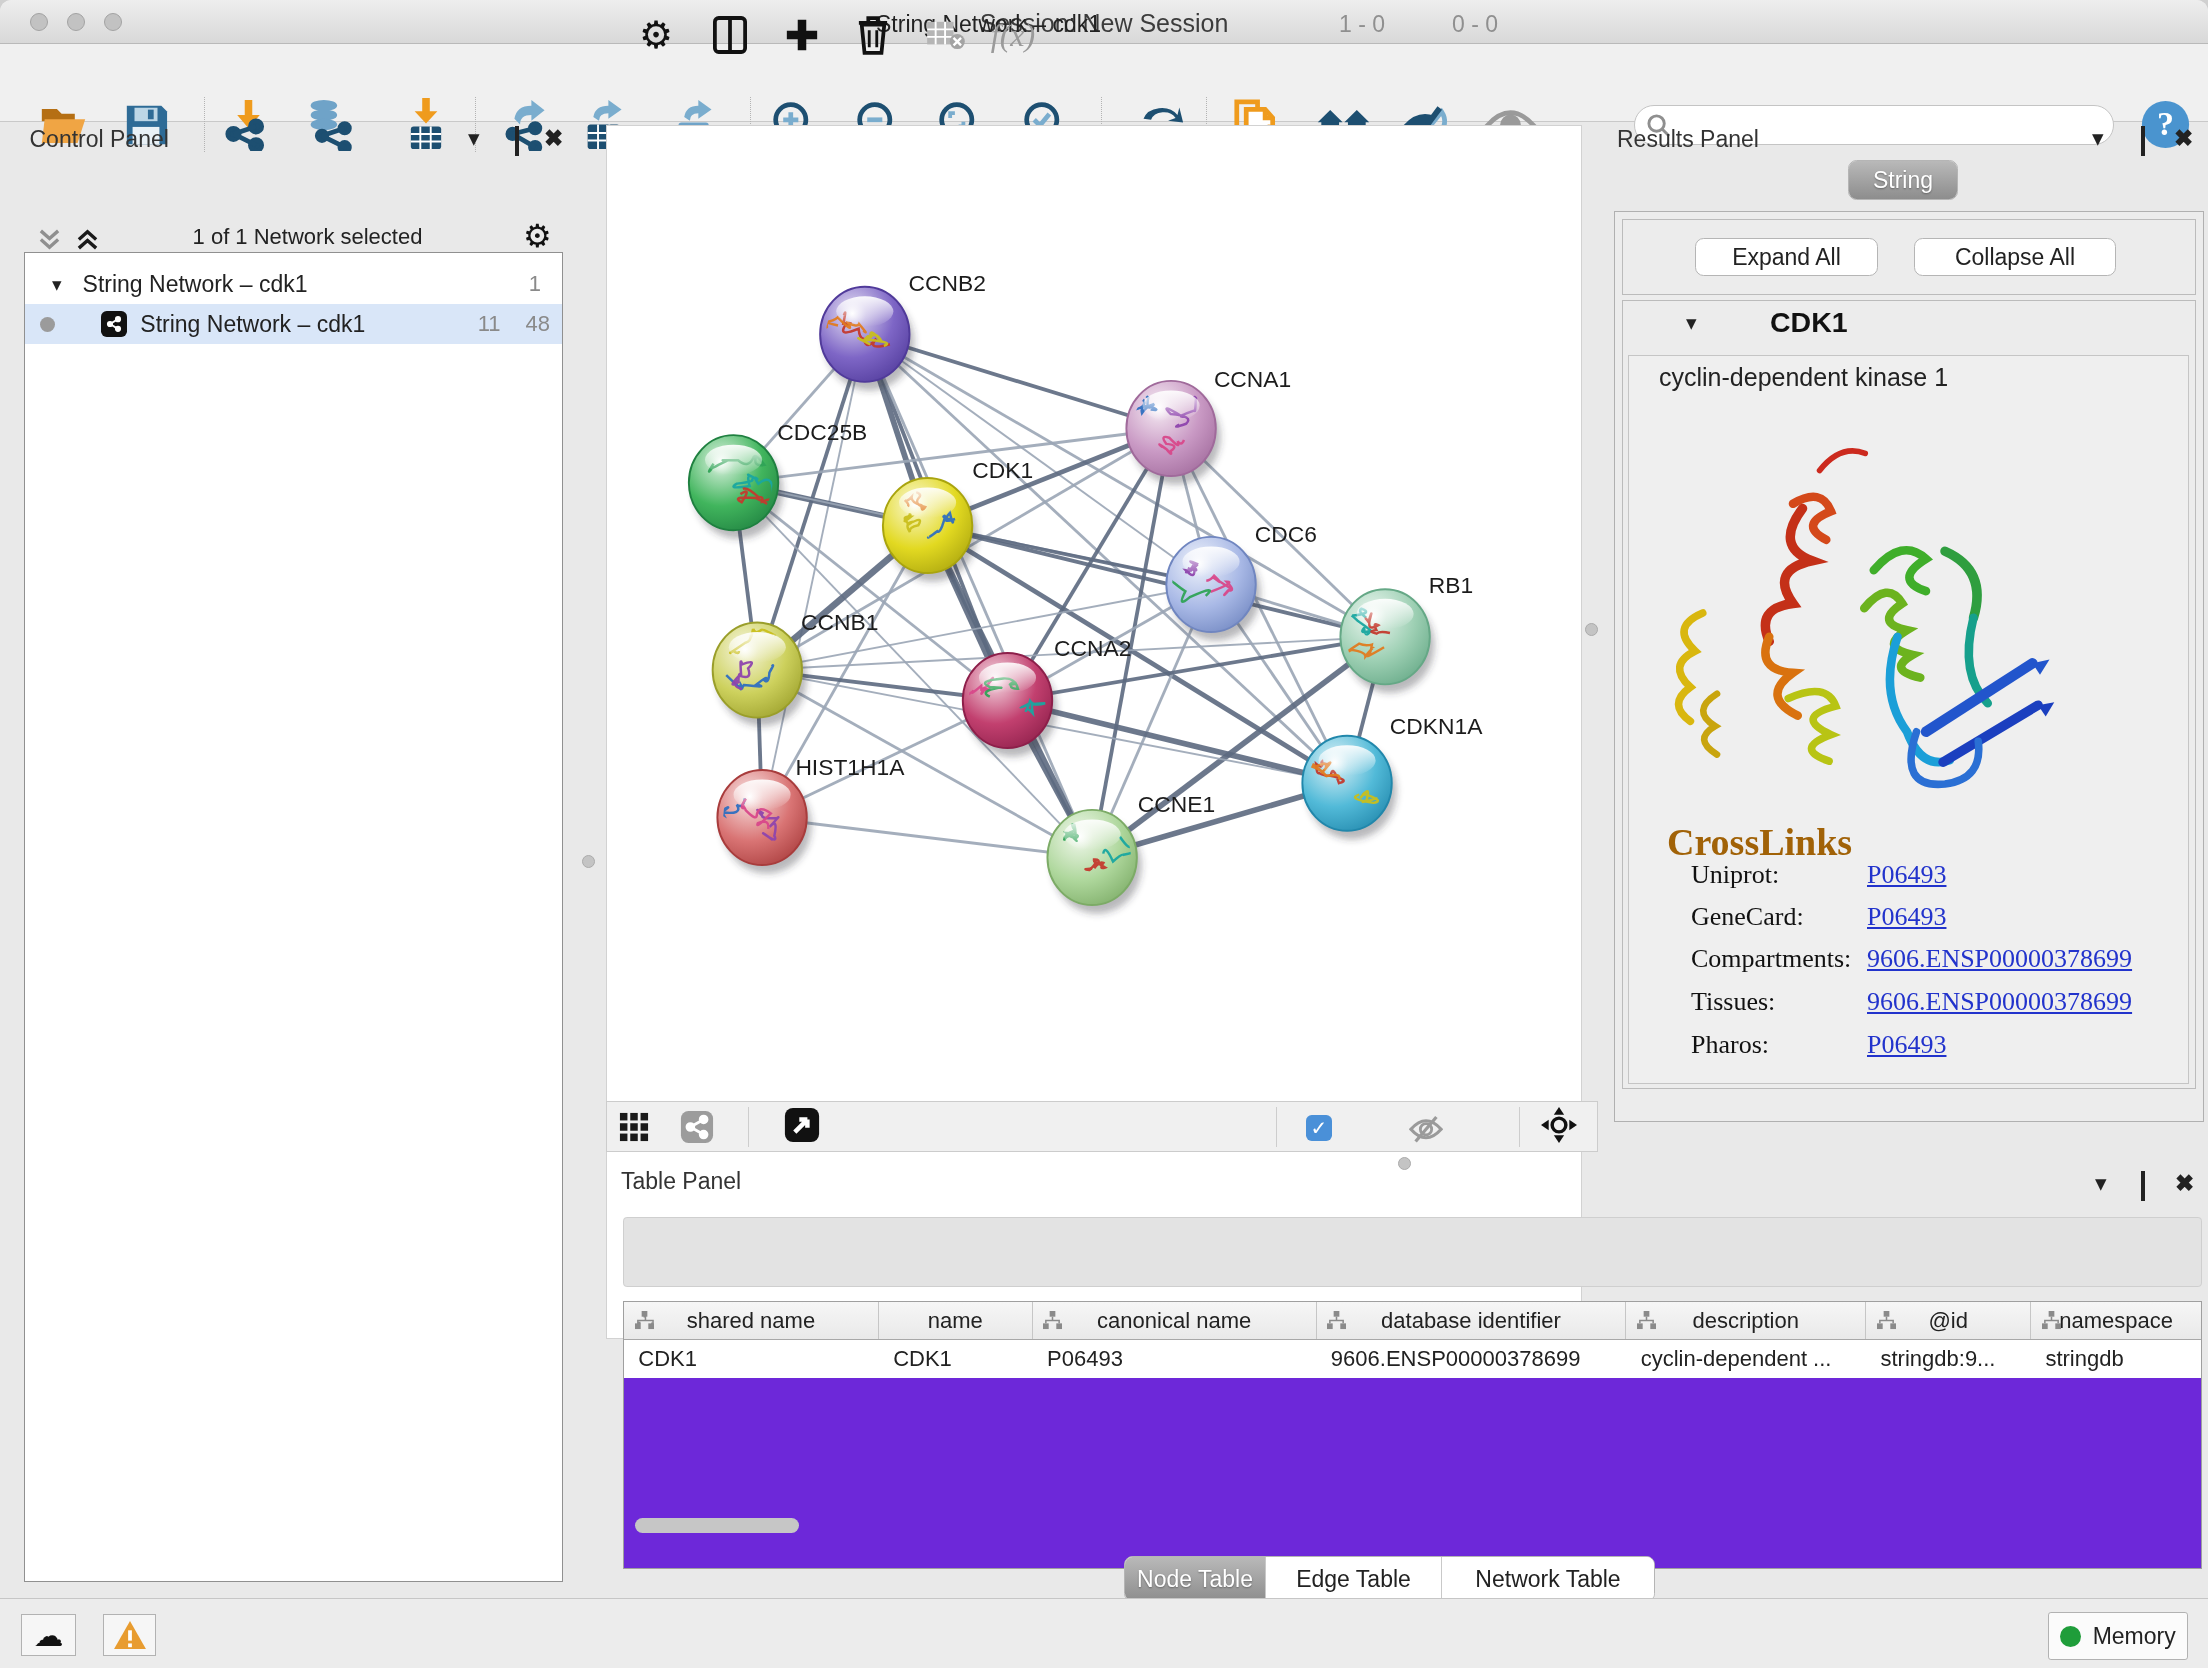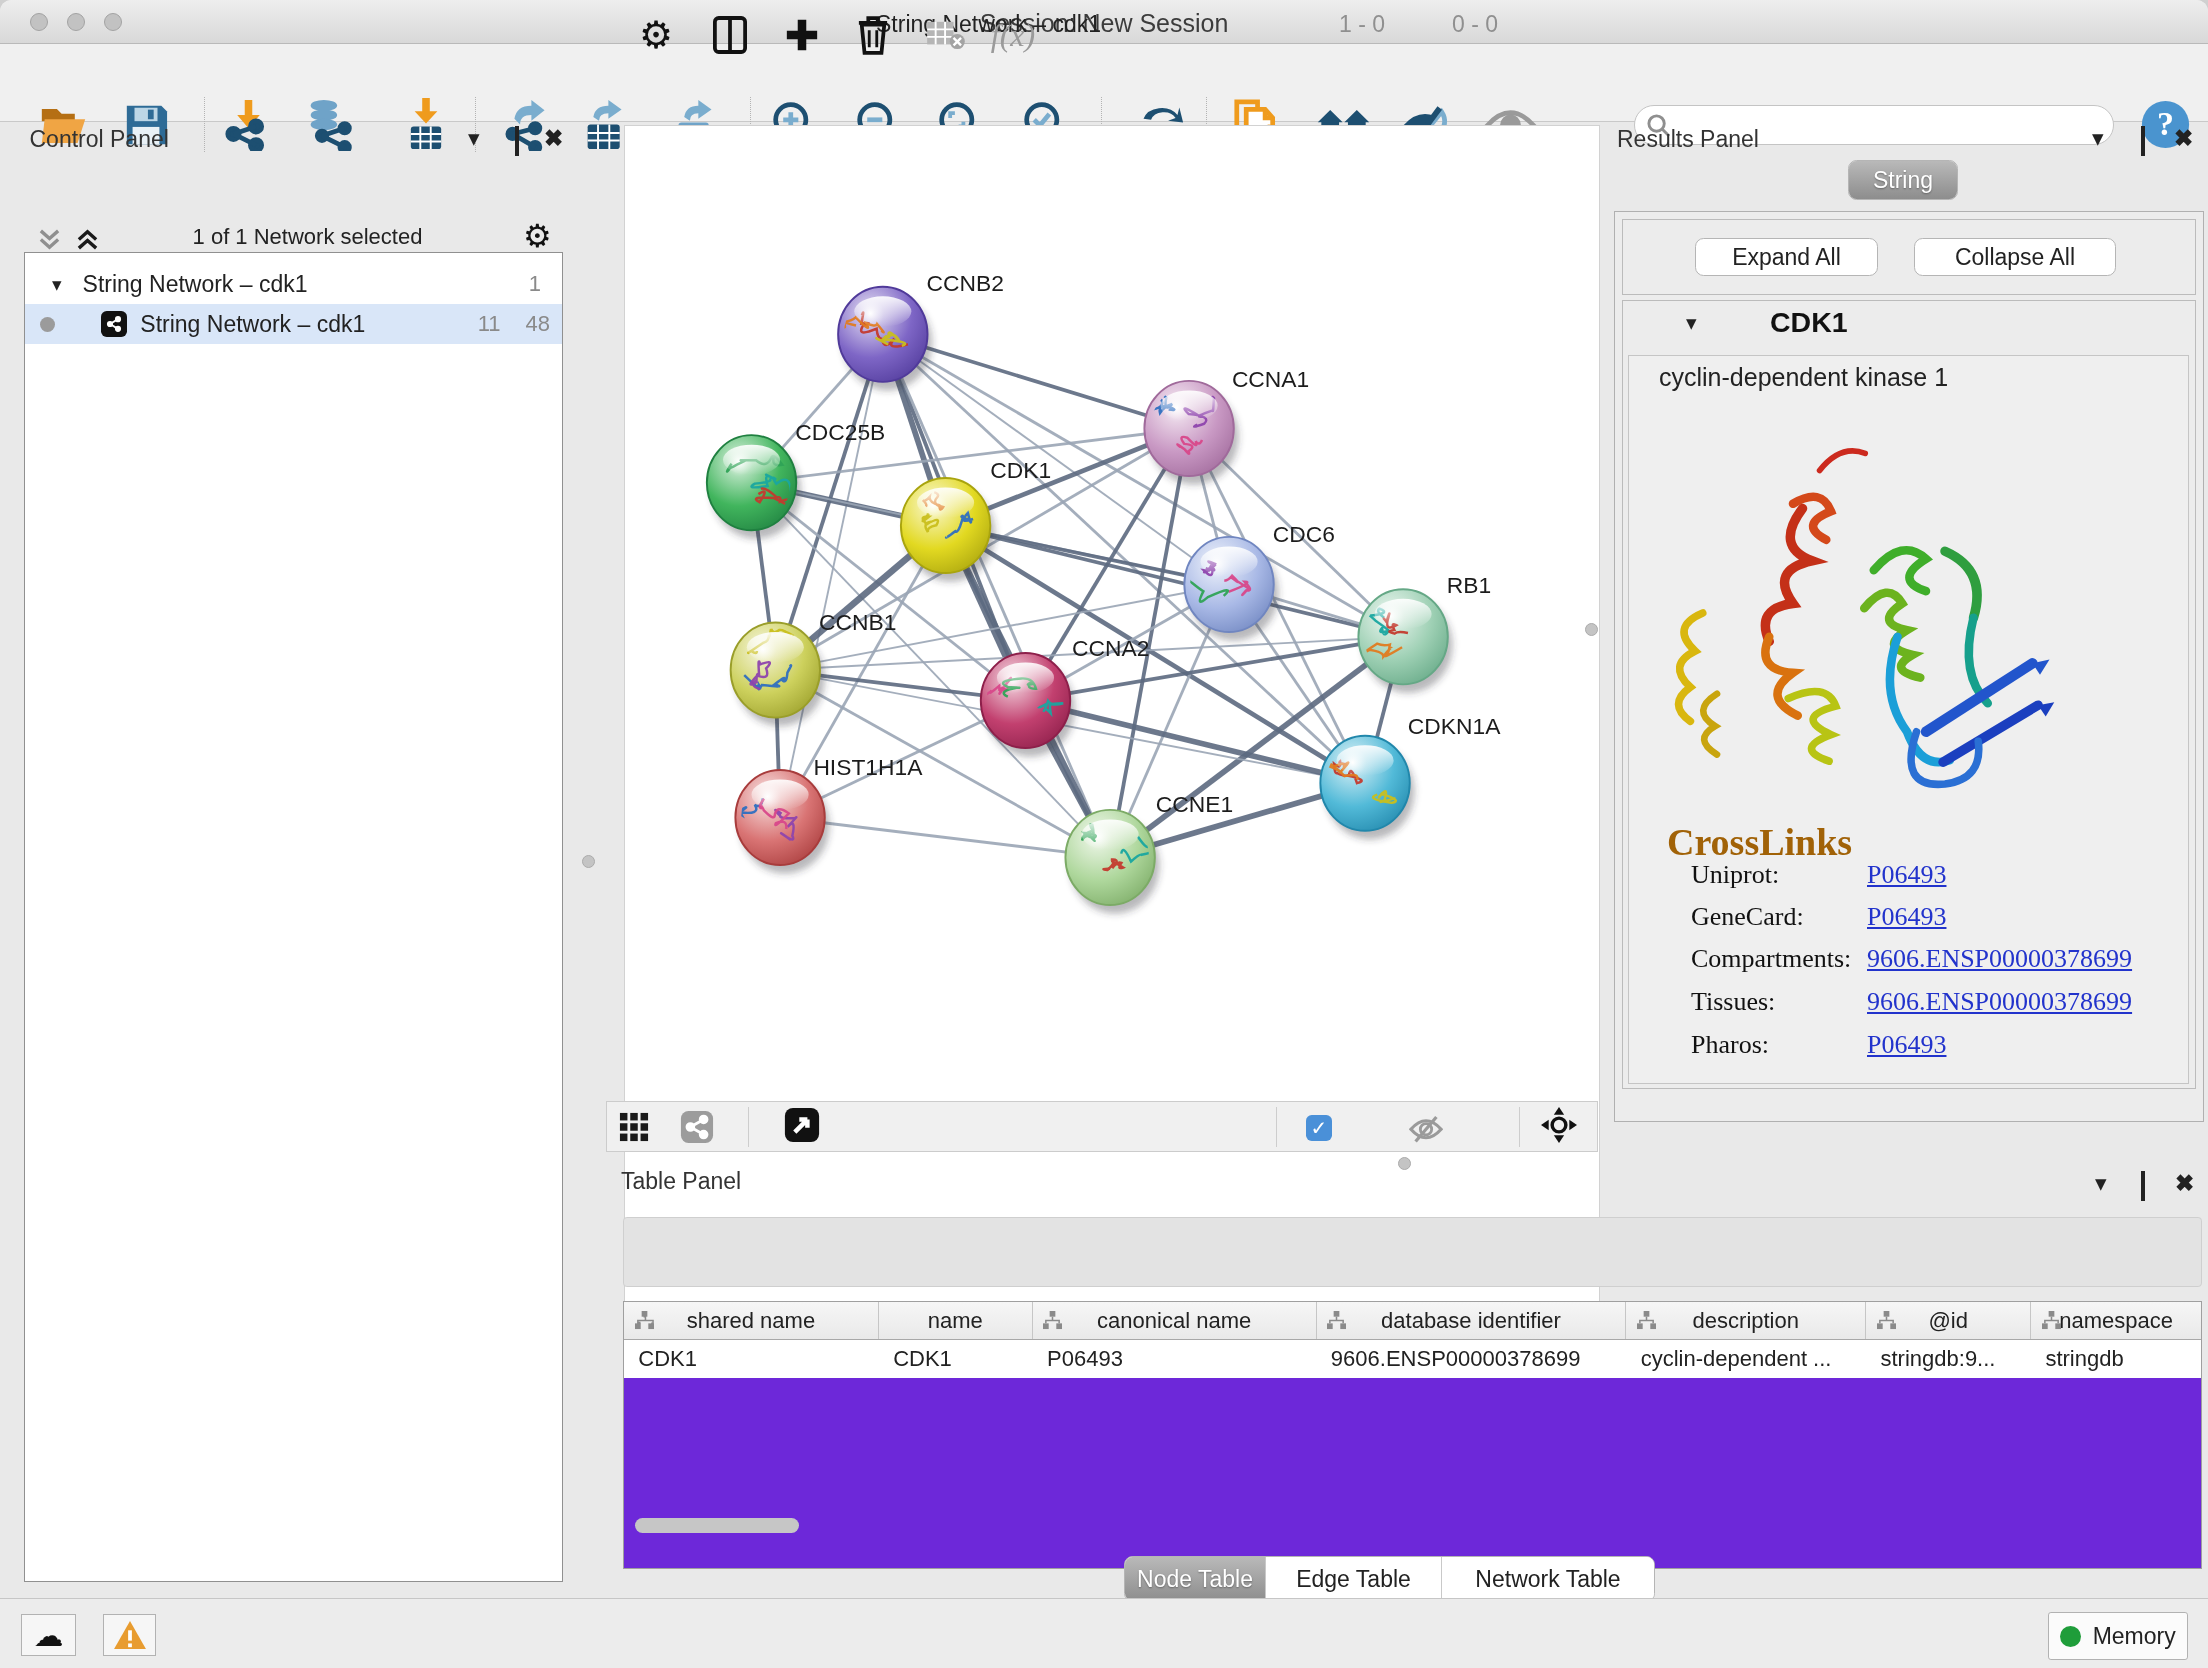--- a/index.html
+++ b/index.html
@@ -43,21 +43,21 @@
   .tree-box{position:absolute;left:24px;top:252px;width:539px;height:1330px;
     background:#fff;border:1px solid #909090;}
   .tree-row{position:relative;height:40px;display:flex;align-items:center;font-size:23px;}
   .tree-row.sel{background:#d9e6f8;}
   .count{color:#8a8a8a;font-size:22px;}
   .share-badge{width:26px;height:26px;border-radius:5.7px;background:#111;
     display:flex;align-items:center;justify-content:center;}
   .gray-dot{width:15px;height:15px;border-radius:50%;background:#9b9b9b;}
   
   .net-canvas{position:absolute;left:606px;top:125px;width:976px;height:1214px;
-    background:#ffffff;border:1px solid #d2d2d2;margin-left:18px;}
+    background:#ffffff;border:1px solid #d2d2d2;}
   .navbar{position:absolute;left:606px;top:1101px;width:992px;height:51px;
     background:#f0f0f0;border:1px solid #cccccc;}
   .nav-ico{position:absolute;top:7.6px;width:36px;height:36px;display:flex;
     align-items:center;justify-content:center;cursor:pointer;}
   .nav-sep{position:absolute;top:5.7px;height:40px;border-left:1px solid #cdcdcd;}
   .nav-text{position:absolute;top:11.4px;font-size:23px;color:#222;}
   .nav-count{position:absolute;top:11.4px;font-size:23px;color:#8f8f8f;}
   .checkbox{position:absolute;left:1306px;top:1115px;width:26px;height:26px;
     border-radius:5.7px;background:#4a90d8;color:#fff;font-size:20px;display:flex;
     align-items:center;justify-content:center;cursor:pointer;}

